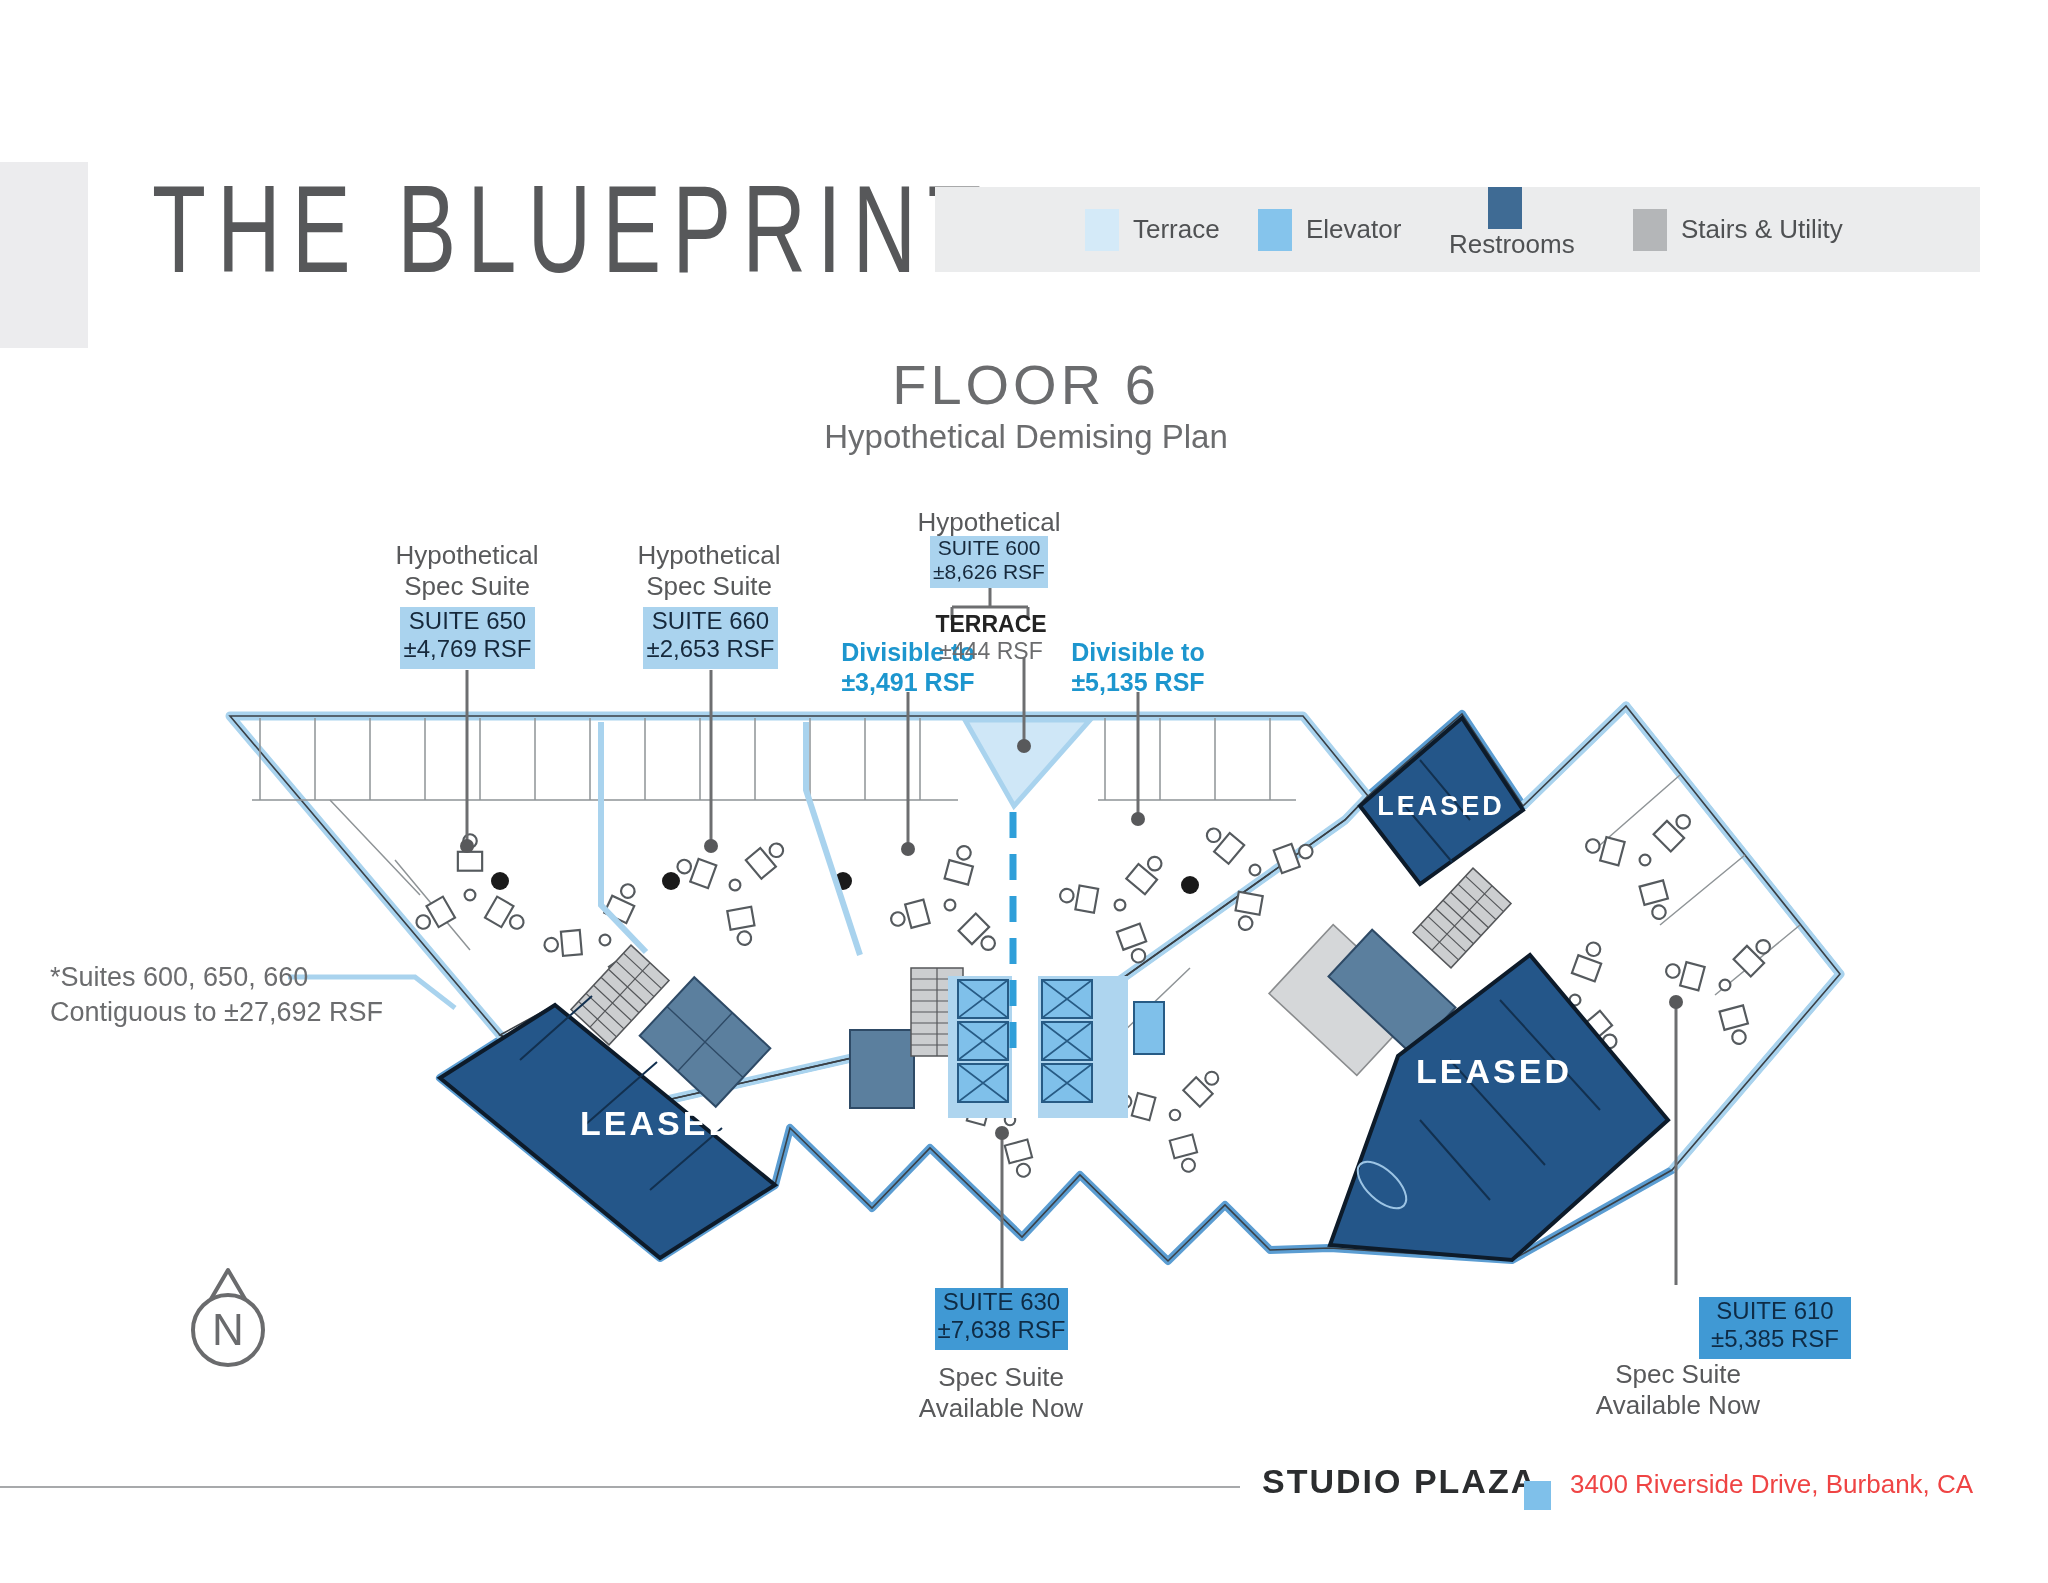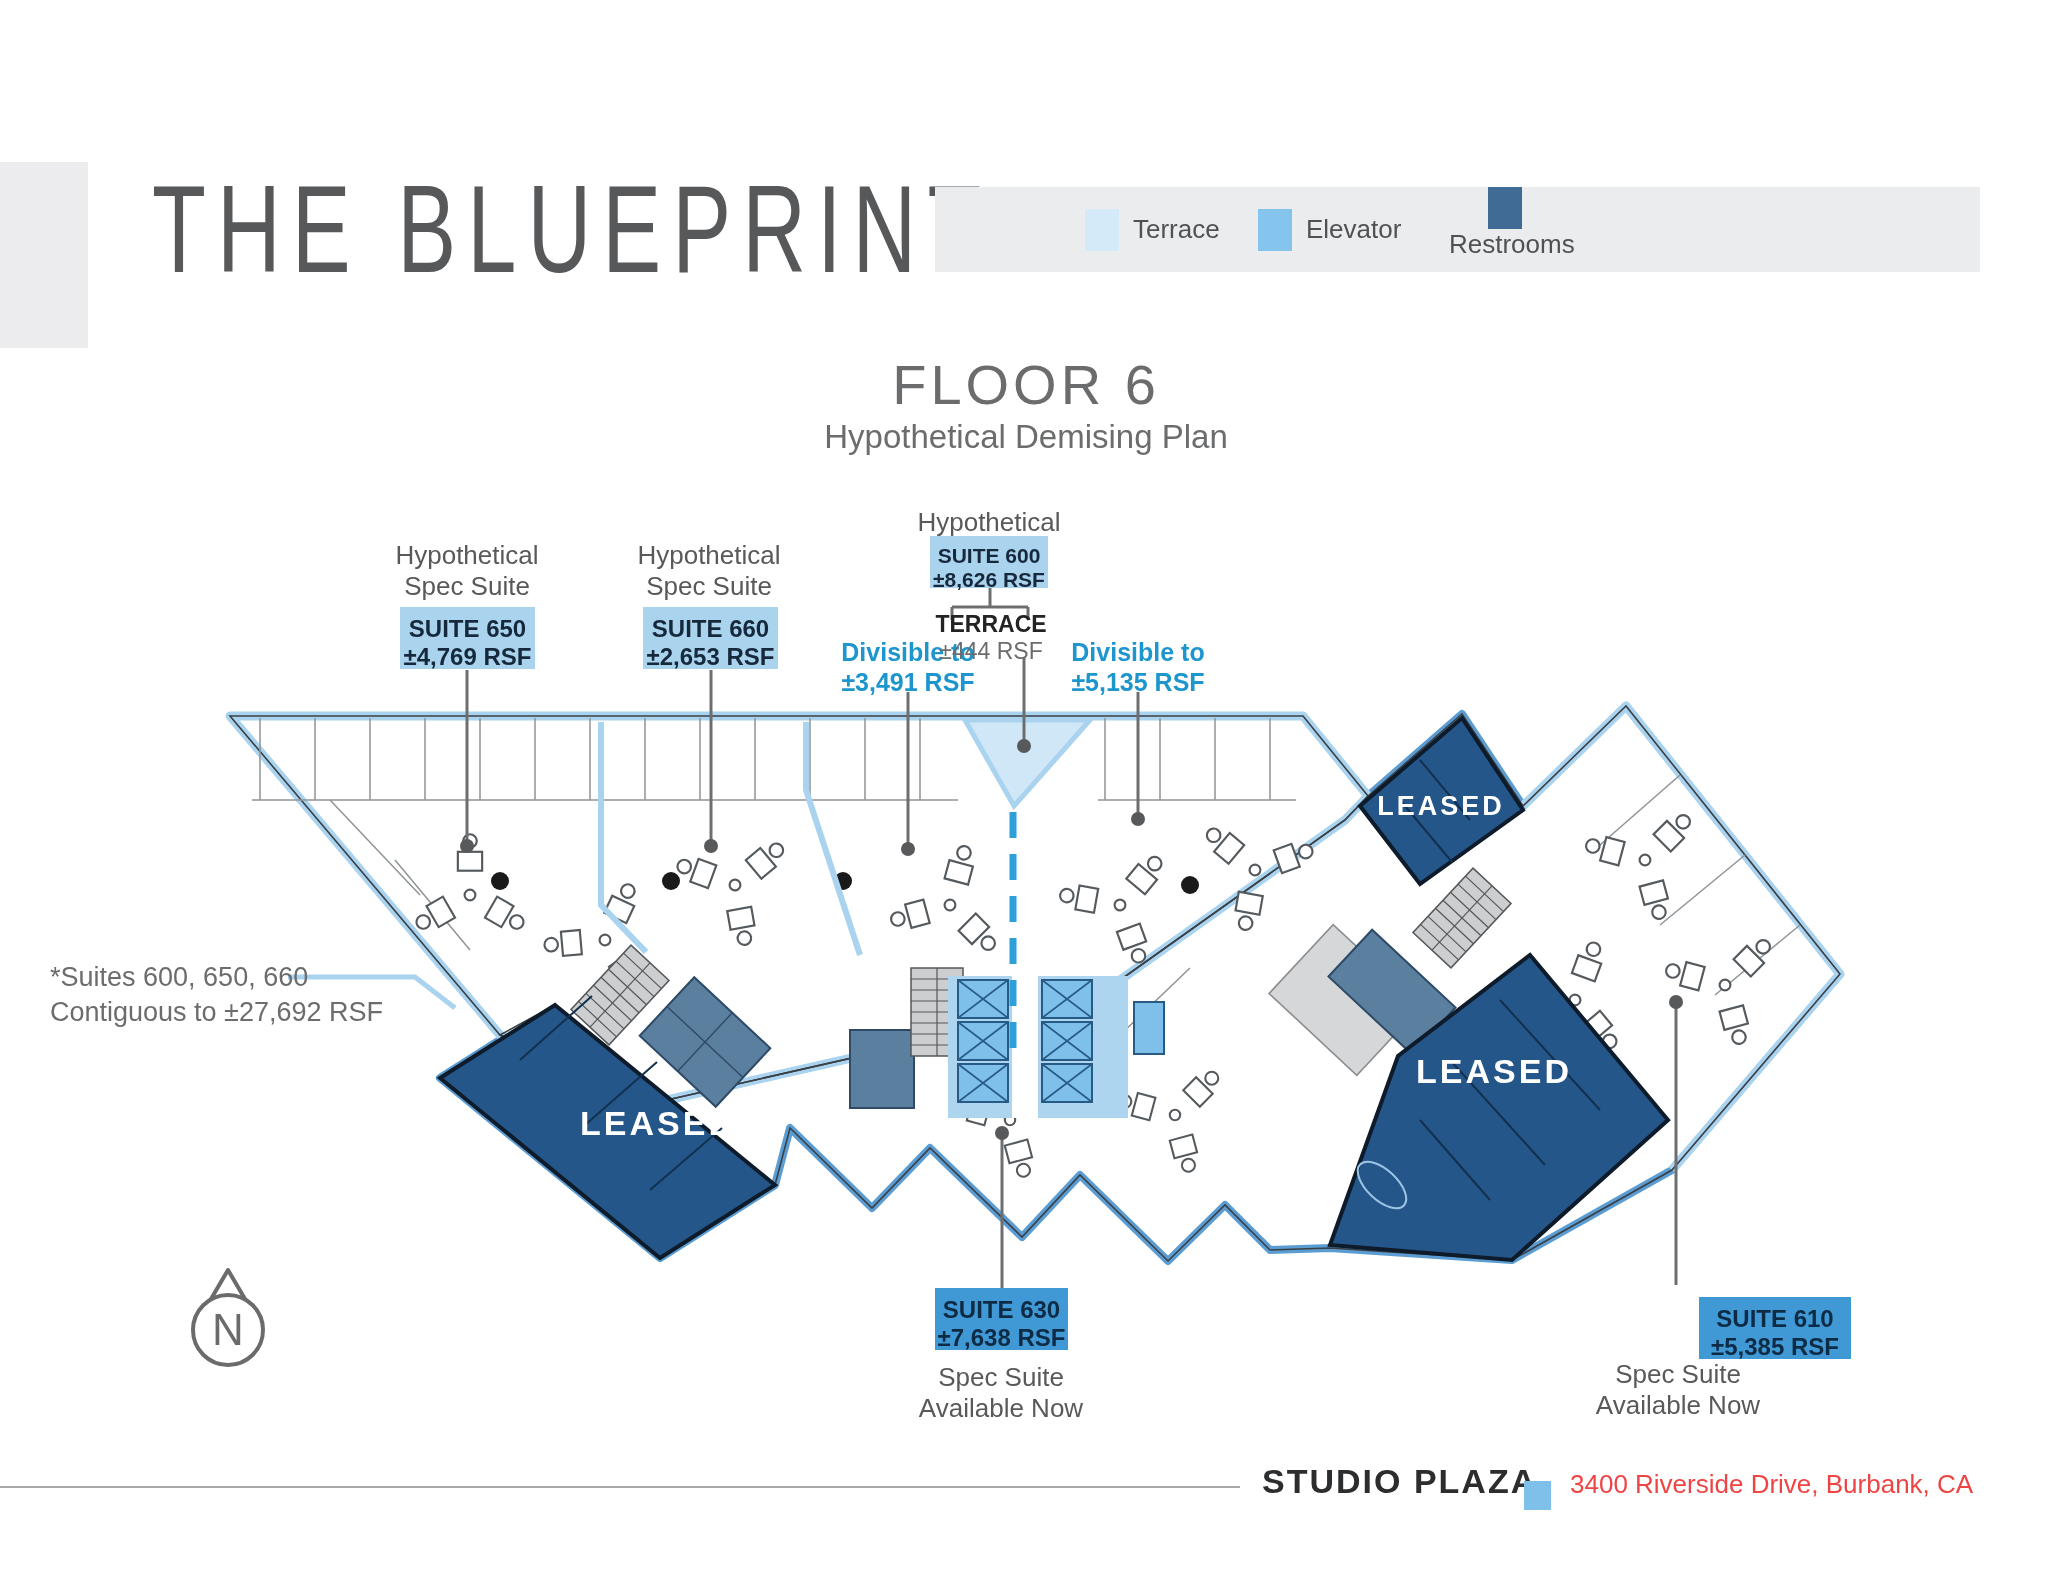--- a/index.html
+++ b/index.html
@@ -12,22 +12,22 @@
               transform-origin:left top;white-space:nowrap;}
   #legend-band{position:absolute;left:935px;top:187px;width:1045px;height:85px;background:#ebeced;}
   .legend-item{position:absolute;top:0;height:85px;display:flex;align-items:center;}
   .legend-label{font-size:26px;color:#4f5153;margin-left:14px;}
   
   .ctr{position:absolute;text-align:center;}
   #floor-title{left:826px;top:352px;width:400px;font-size:56px;color:#6b6c6e;letter-spacing:4px;}
   #floor-subtitle{left:776px;top:418px;width:500px;font-size:33px;color:#6b6c6e;}
   
   .tag{font-size:26px;color:#58595b;line-height:31px;}
-  .suite-box{position:absolute;text-align:center;font-weight:bold;font-size:24px;
-             line-height:28px;color:#16293c;padding-top:8px;box-sizing:border-box;}
+  .suite-box{position:absolute;text-align:center;font-weight:normal;font-size:24px;
+             line-height:28px;color:#16293c;padding-top:0;box-sizing:border-box;}
   .box-light{background:#aad3ee;}
   .box-blue{background:#4099d4;color:#0e2b45;}
   .div-note{font-weight:bold;font-size:25px;line-height:30px;color:#1d96ce;}
   .terr-1{font-weight:bold;font-size:23px;color:#232323;line-height:27px;}
   .terr-2{font-size:23px;color:#6b6c6e;line-height:27px;}
   #contiguous{position:absolute;left:50px;top:960px;width:430px;font-size:27px;
               color:#6b6c6e;line-height:35px;text-align:left;}
   .status{font-size:26px;color:#58595b;line-height:31px;}
   
   #footer-line{position:absolute;left:0;top:1486px;width:1240px;height:2px;background:#a7a9ab;}
@@ -213,20 +213,26 @@
         <rect width="34" height="42" fill="#85c4ec"></rect>
         </svg>
       <span class="legend-label">Elevator</span>
     </div>
     <div class="legend-item" style="left:500px;flex-direction:column;">
       <svg width="34" height="42" style="position:static;">
         <rect width="34" height="42" fill="#3f6b94"></rect>
         </svg>
       <span class="legend-label">Restrooms</span>
     </div>
+    <div class="legend-item" style="left:698px;">
+      <svg width="34" height="42" style="position:static;">
+        <rect width="34" height="42" fill="#b4b6b8"></rect>
+        </svg>
+      <span class="legend-label">Stairs &amp; Utility</span>
+    </div>
   </div>
 
   <div class="ctr" id="floor-title">FLOOR 6</div>
   <div class="ctr" id="floor-subtitle">Hypothetical Demising Plan</div>
 
   <div class="ctr tag" style="left:377px;top:540px;width:180px;">
     <div>Hypothetical</div>
     <div>Spec Suite</div>
   </div>
   <div class="suite-box box-light" style="left:400px;top:607px;width:135px;height:62px;">

